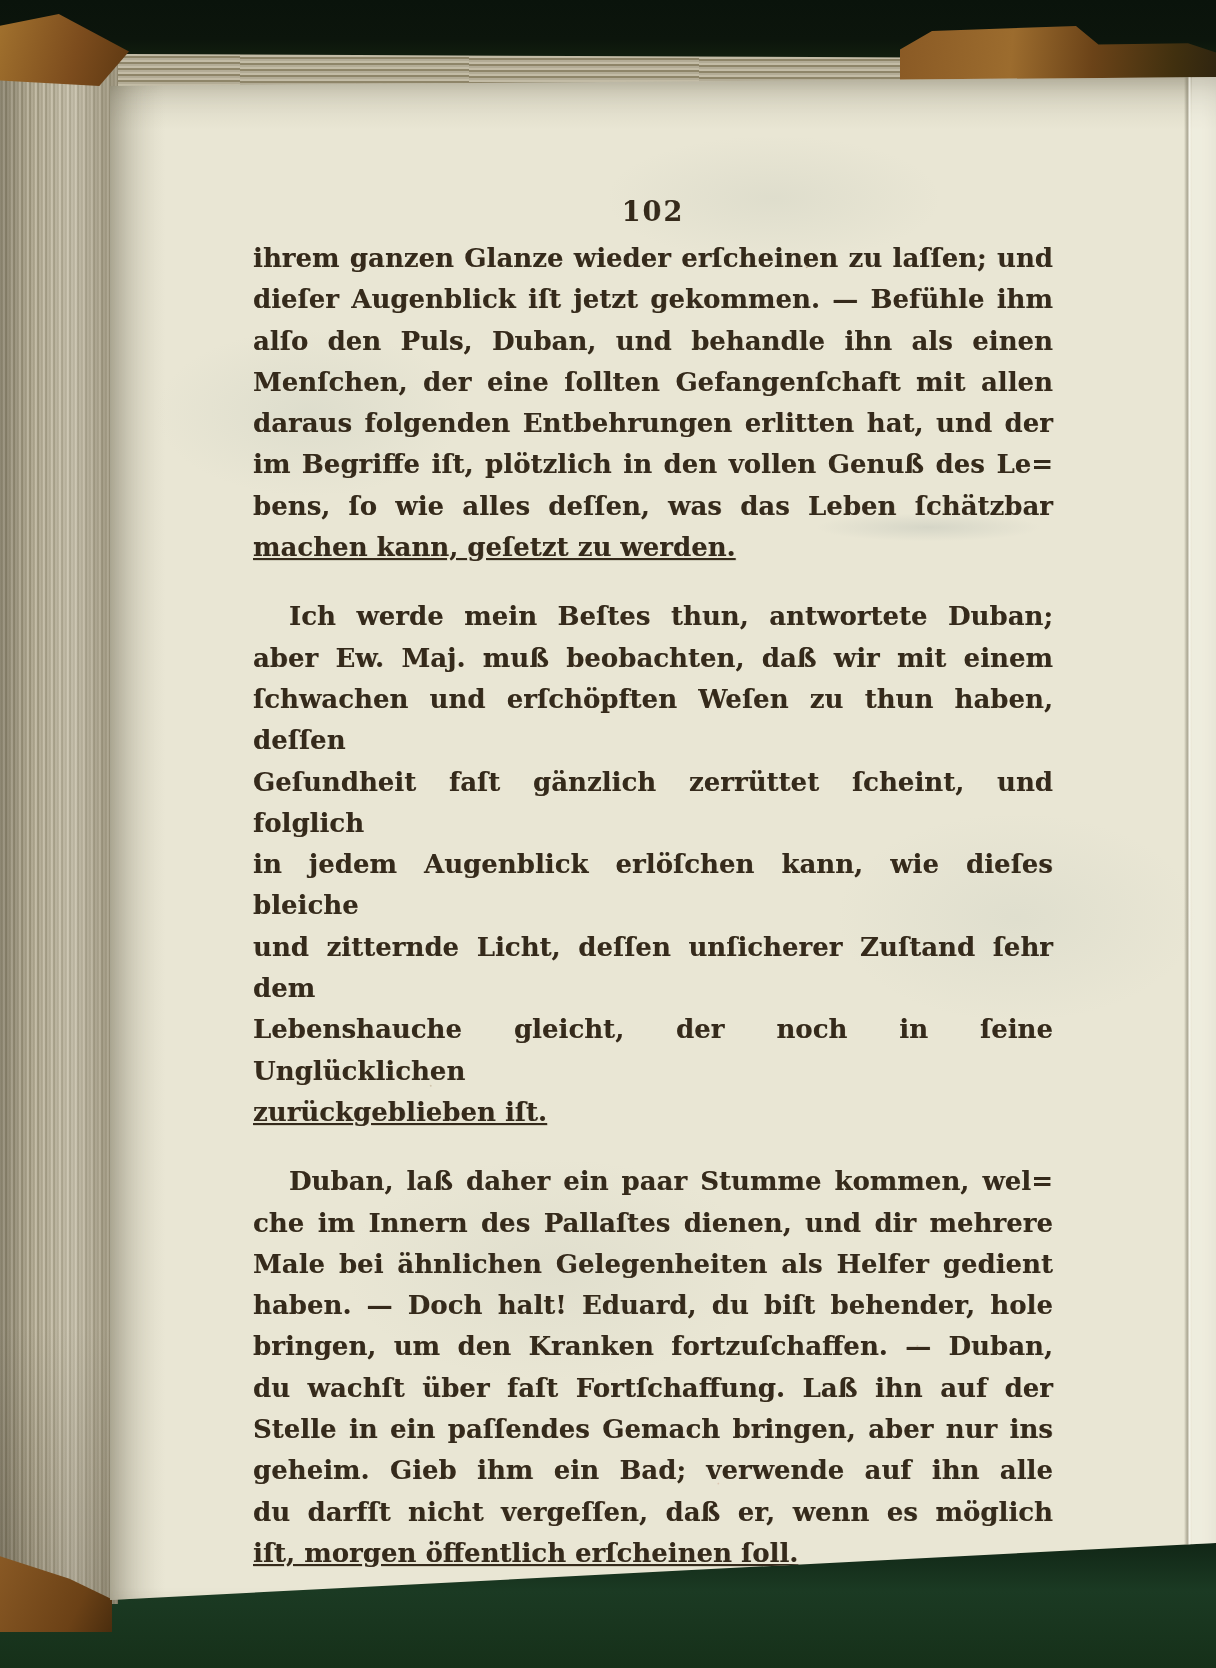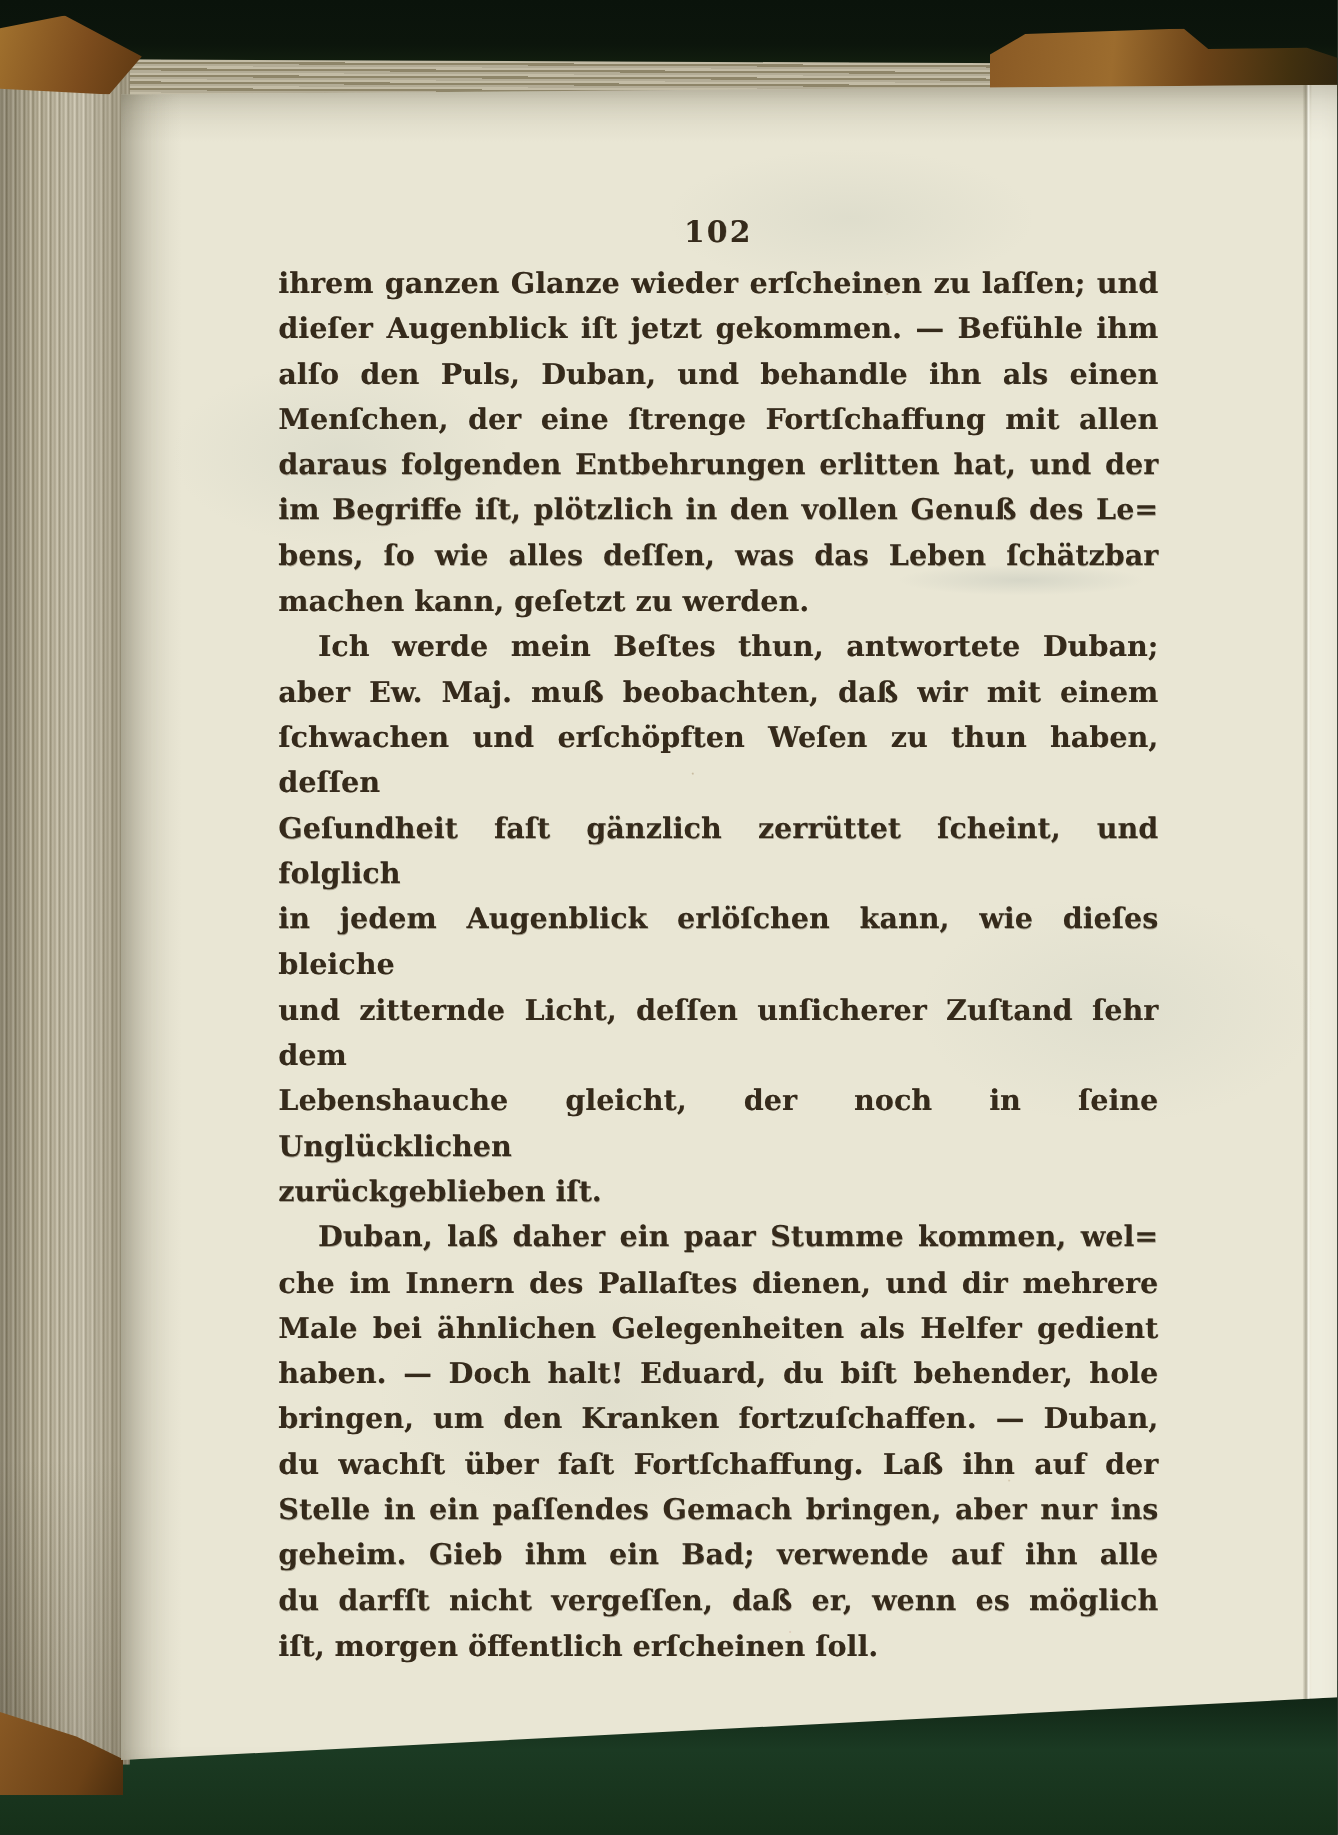--- a/index.html
+++ b/index.html
@@ -97,22 +97,22 @@
     position:absolute;left:143px;top:162px;width:800px;
   }
   .line{
     font:bold 26px/41.3px "DejaVu Serif", serif;
     color:var(--ink,#352a1b);
     text-align:justify;
     text-align-last:justify;
     white-space:normal;
     text-shadow:.3px .4px 0 rgba(45,34,18,.35);
   }
-  .line.indent{text-indent:36px;}
-  .line.last{text-align-last:left;}
+  .line.indent{text-indent:36px;margin-top:28px;}
+  .line.last{text-align-last:left;text-decoration:underline;}
 </style>
 </head>
 <body>
 
 <div class="scene">
   <div class="cover-top"></div>
   <div class="cover-bottom"></div>
   <div class="top-edge"></div>
   <div class="fore-edge"></div>
   <div class="leather leather-tl"></div>
@@ -120,21 +120,21 @@
   <div class="leather leather-bl"></div>
 
   <div class="page">
     <div class="gutter-light"></div>
     <div class="gutter-crease"></div>
     <div class="page-number">102</div>
     <div class="text-lines">
         <div class="line">ihrem ganzen Glanze wieder erſcheinen zu laſſen; und</div>
         <div class="line">dieſer Augenblick iſt jetzt gekommen. — Befühle ihm</div>
         <div class="line">alſo den Puls, Duban, und behandle ihn als einen</div>
-        <div class="line">Menſchen, der eine ſtrenge Fortſchaffung mit allen</div>
+        <div class="line">Menſchen, der eine ſollten Gefangenſchaft mit allen</div>
         <div class="line">daraus folgenden Entbehrungen erlitten hat, und der</div>
         <div class="line">im Begriffe iſt, plötzlich in den vollen Genuß des Le=</div>
         <div class="line">bens, ſo wie alles deſſen, was das Leben ſchätzbar</div>
         <div class="line last">machen kann, geſetzt zu werden.</div>
         <div class="line indent">Ich werde mein Beſtes thun, antwortete Duban;</div>
         <div class="line">aber Ew. Maj. muß beobachten, daß wir mit einem</div>
         <div class="line">ſchwachen und erſchöpften Weſen zu thun haben, deſſen</div>
         <div class="line">Geſundheit faſt gänzlich zerrüttet ſcheint, und folglich</div>
         <div class="line">in jedem Augenblick erlöſchen kann, wie dieſes bleiche</div>
         <div class="line">und zitternde Licht, deſſen unſicherer Zuſtand ſehr dem</div>

